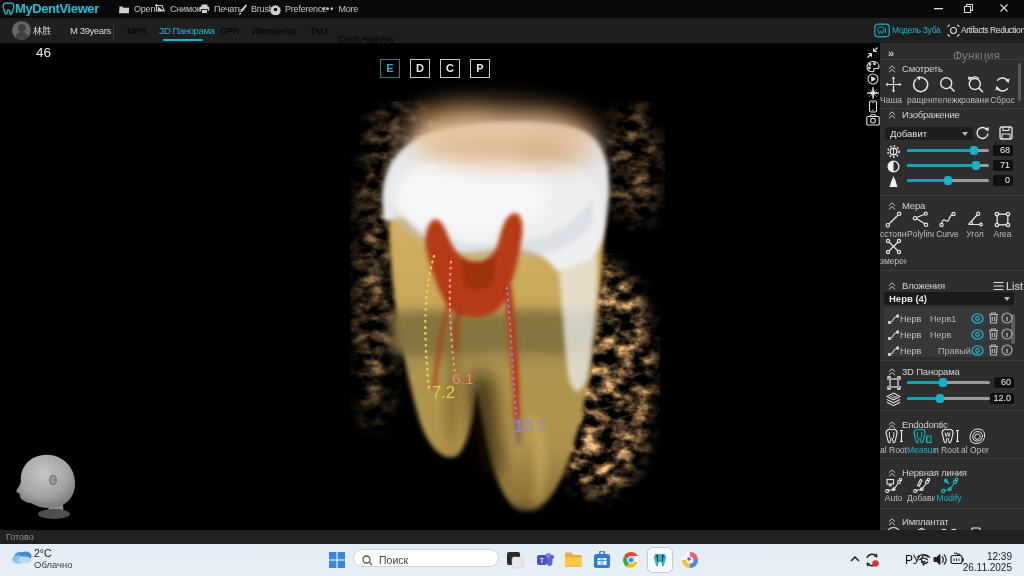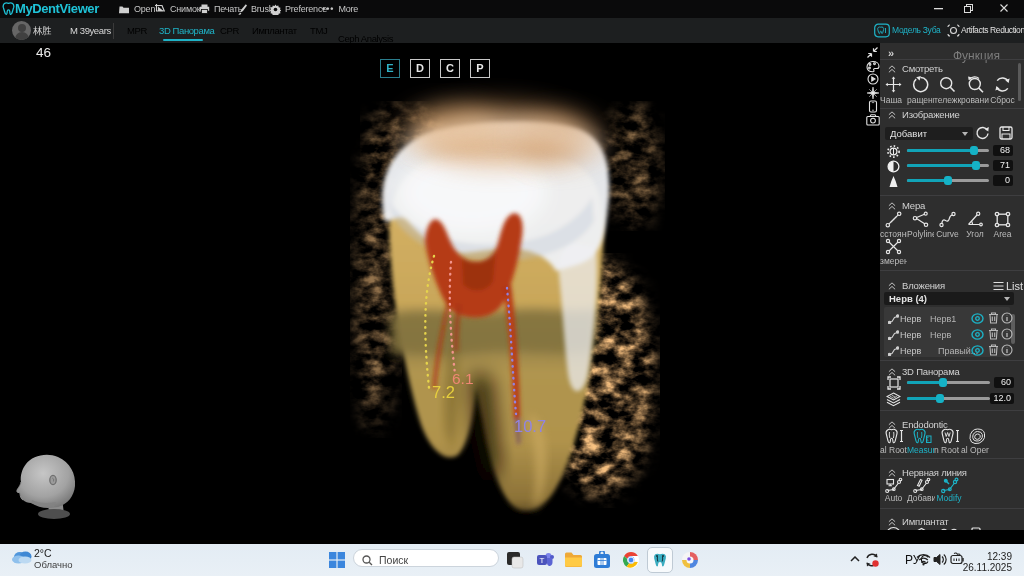--- a/index.html
+++ b/index.html
@@ -582,20 +582,21 @@
       <rect x="1.5" y="1" width="7" height="11" rx="1.5" fill="none" stroke="#e2e2e2" stroke-width="1.1"></rect>
       <circle cx="5" cy="10.2" r="0.7" fill="#e2e2e2"></circle>
       <path d="M3.8 2.6 h2.4" stroke="#e2e2e2" stroke-width="0.7"></path>
     </svg>
 <svg class="abs" style="left:866px;top:114px" width="14" height="12" viewBox="0 0 14 12" stroke="#e2e2e2" fill="none" stroke-width="1.1">
       <rect x="0.8" y="2.5" width="12.4" height="8.5" rx="1"></rect>
       <path d="M4 2.5 L5 0.8 H9 L10 2.5"></path>
       <circle cx="7" cy="6.6" r="2.4"></circle>
     </svg>
 
+<div class="abs" id="statusbar">Готово</div>
 
 <div class="abs" id="taskbar">
  <svg class="abs" style="left:11px;top:4px" width="22" height="17" viewBox="0 0 22 17">
         <ellipse cx="9" cy="9" rx="6" ry="5" fill="#4f96dc"></ellipse>
         <ellipse cx="14.5" cy="8.5" rx="6" ry="5" fill="#3f88d4"></ellipse>
         <ellipse cx="7.5" cy="11.5" rx="6.5" ry="4" fill="#8fc0ec"></ellipse>
         <ellipse cx="14" cy="12" rx="6.5" ry="3.6" fill="#bcd9f2"></ellipse>
       </svg>
  <div class="abs" style="left:34px;top:3px;font-size:10.5px;color:#1a1a1a;">2°C</div>
  <div class="abs" style="left:34px;top:15px;font-size:9.5px;color:#404040;">Облачно</div>

